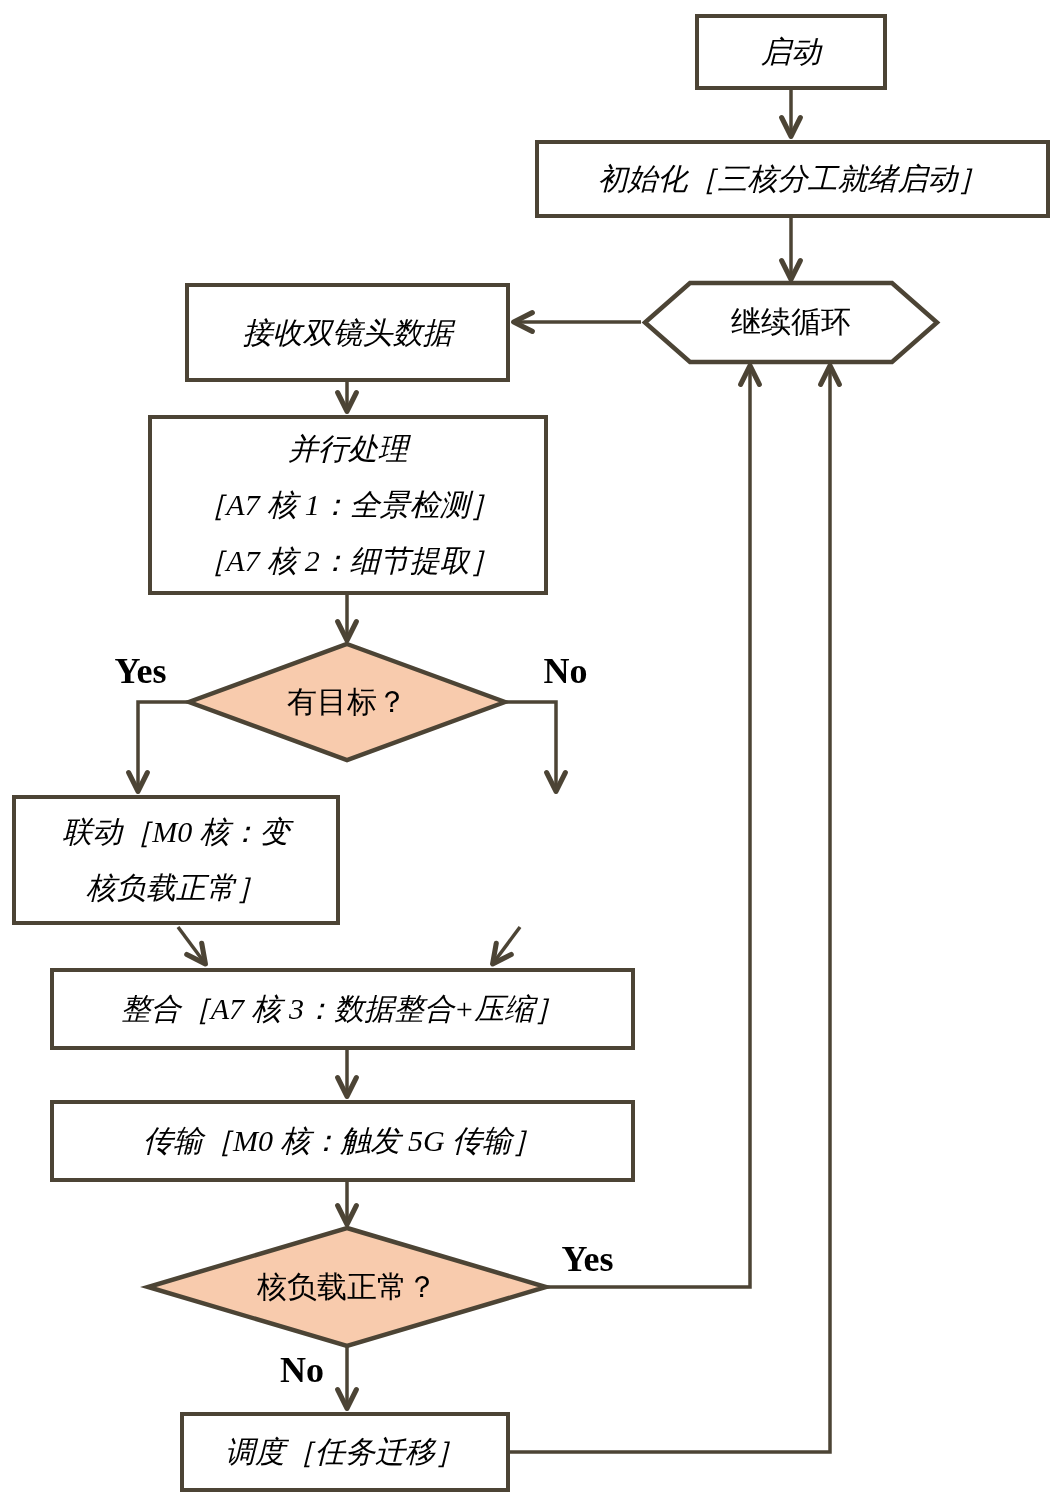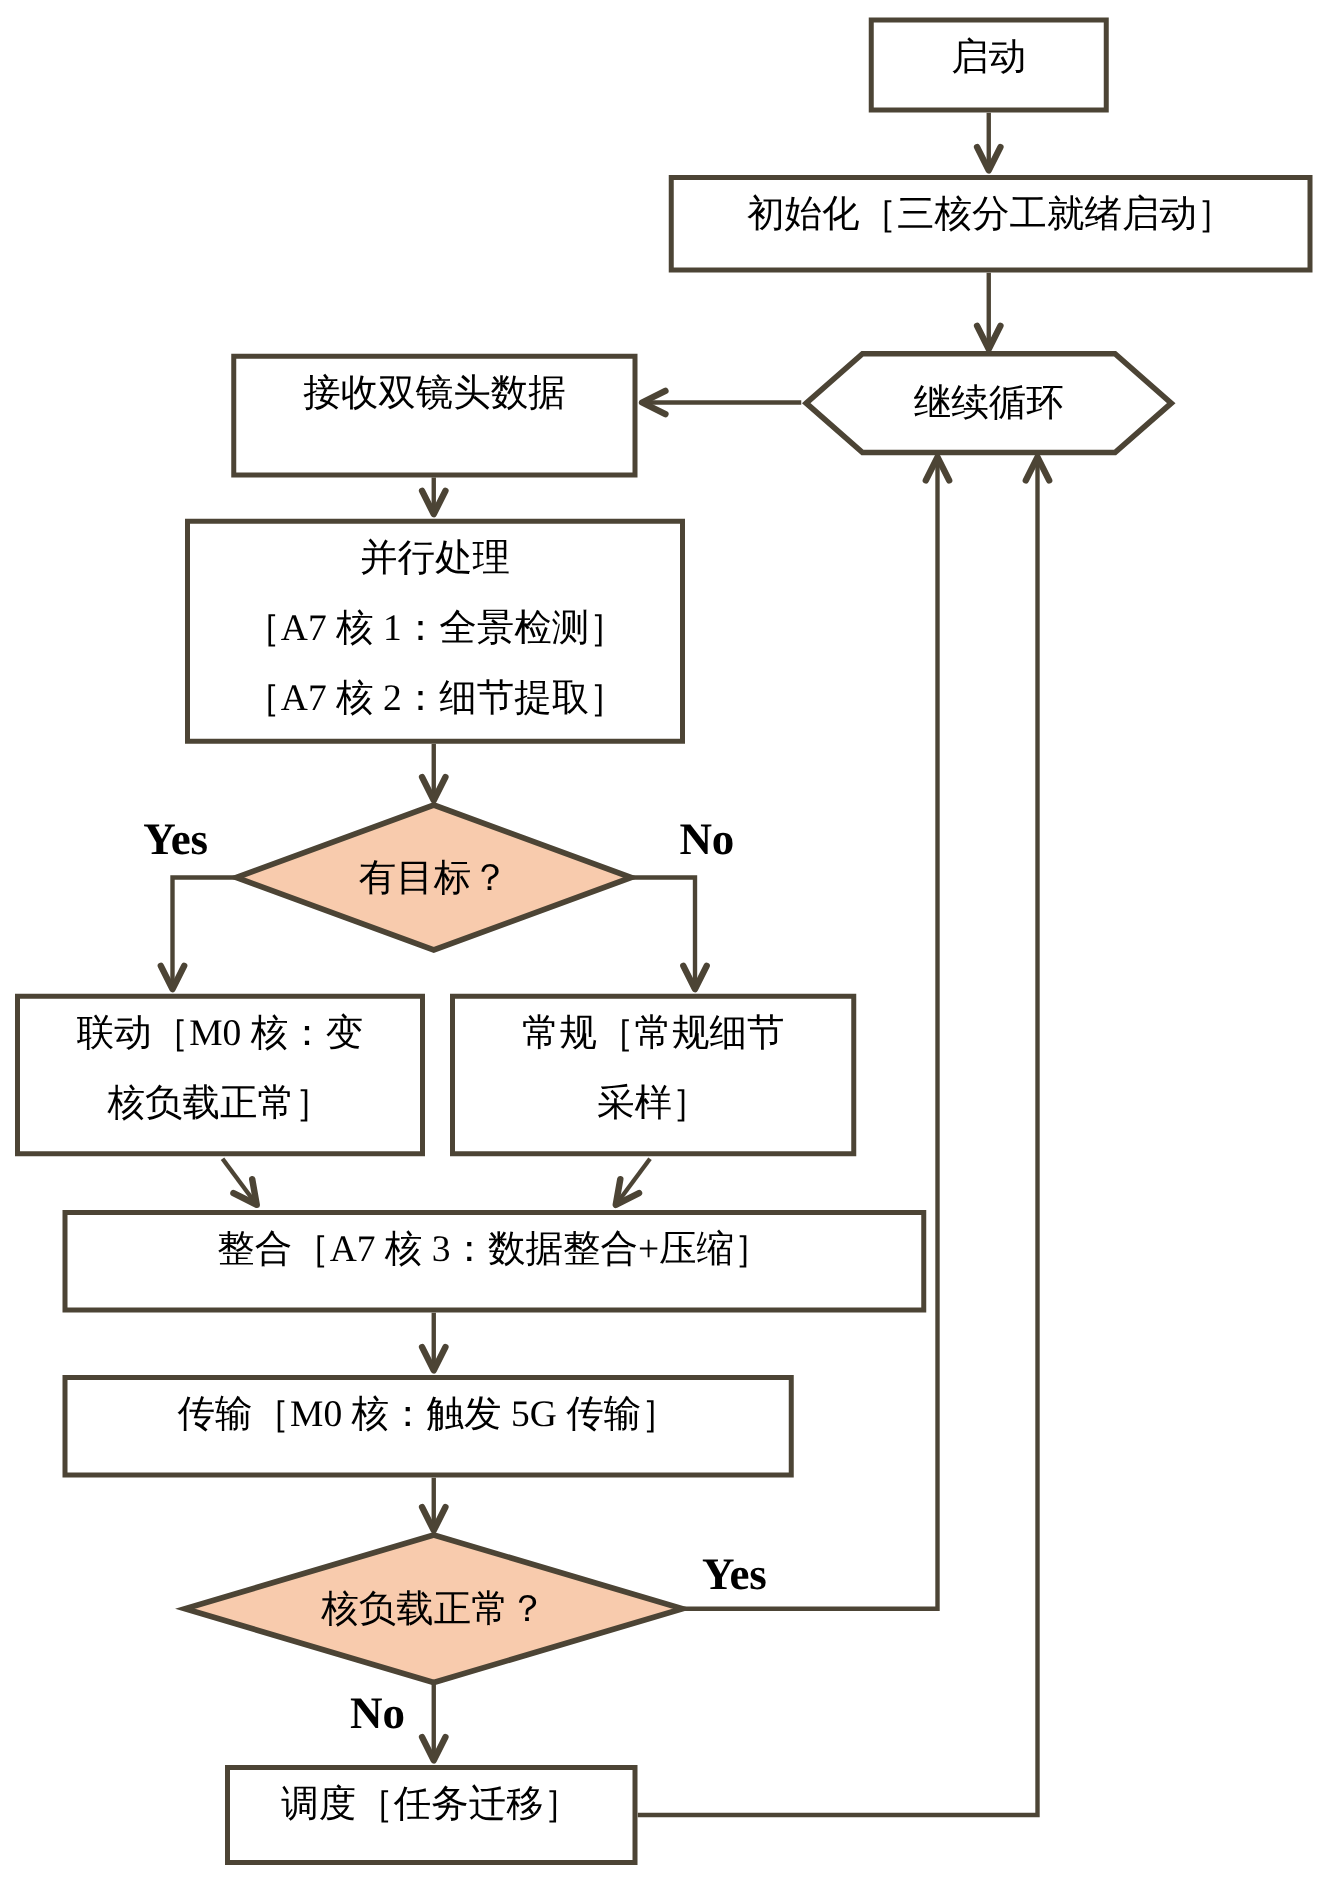--- a/index.html
+++ b/index.html
@@ -36,23 +36,25 @@
     stroke-linejoin: miter;
   }
   .node {
     position: absolute;
     z-index: 2;
     background: #ffffff;
     border: 4px solid #4c4435;
     display: flex;
     flex-direction: column;
     align-items: center;
+    justify-content: center;
     text-align: center;
     font-size: 30px;
     line-height: 1.5;
+    font-style: italic;
   }
   .node .line { display: block; line-height: 56px; }
   .shape-label {
     position: absolute;
     z-index: 2;
     display: flex;
     align-items: center;
     justify-content: center;
     text-align: center;
     font-size: 30px;
@@ -113,26 +115,22 @@
     <span class="line">并行处理</span>
     <span class="line">［A7 核 1：全景检测］</span>
     <span class="line">［A7 核 2：细节提取］</span>
   </div>
 
   <div class="node" style="left:12px; top:795px; width:328px; height:130px;">
     <span class="line">联动［M0 核：变</span>
     <span class="line">核负载正常］</span>
   </div>
 
-  <div class="node" style="left:360px; top:795px; width:325px; height:130px;">
-    <span class="line">常规［常规细节</span>
-    <span class="line">采样］</span>
-  </div>
 
-  <div class="node" style="left:50px; top:968px; width:691px; height:82px;">
+  <div class="node" style="left:50px; top:968px; width:585px; height:82px;">
     <span class="line">整合［A7 核 3：数据整合+压缩］</span>
   </div>
 
   <div class="node" style="left:50px; top:1100px; width:585px; height:82px;">
     <span class="line">传输［M0 核：触发 5G 传输］</span>
   </div>
 
   <div class="node" style="left:180px; top:1412px; width:330px; height:80px;">
     <span class="line">调度［任务迁移］</span>
   </div>

